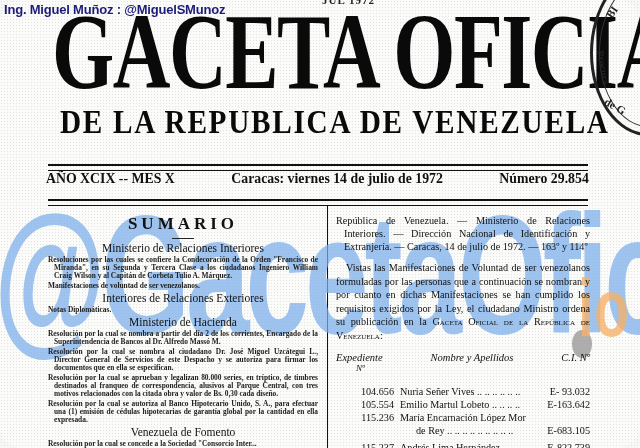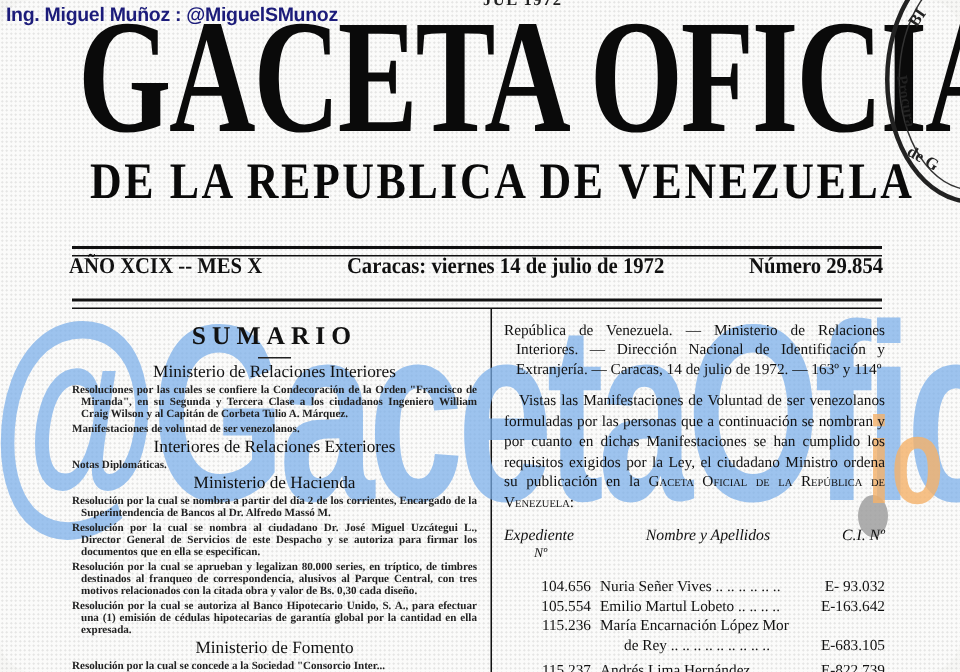--- a/index.html
+++ b/index.html
@@ -156,21 +156,21 @@
 
     <div class="ministry">Interiores de Relaciones Exteriores</div>
     <div class="entry">Notas Diplomáticas.</div>
 
     <div class="ministry">Ministerio de Hacienda</div>
     <div class="entry">Resolución por la cual se nombra a partir del día 2 de los corrientes, Encargado de la Superintendencia de Bancos al Dr. Alfredo Massó M.</div>
     <div class="entry">Resolución por la cual se nombra al ciudadano Dr. José Miguel Uzcátegui L., Director General de Servicios de este Despacho y se autoriza para firmar los documentos que en ella se especifican.</div>
     <div class="entry">Resolución por la cual se aprueban y legalizan 80.000 series, en tríptico, de timbres destinados al franqueo de correspondencia, alusivos al Parque Central, con tres motivos relacionados con la citada obra y valor de Bs. 0,30 cada diseño.</div>
     <div class="entry">Resolución por la cual se autoriza al Banco Hipotecario Unido, S. A., para efectuar una (1) emisión de cédulas hipotecarias de garantía global por la cantidad en ella expresada.</div>
 
-    <div class="ministry">Ministerio de Fomento</div>
+    <div class="ministry">Venezuela de Fomento</div>
     <div class="entry">Resolución por la cual se concede a la Sociedad "Consorcio Inter...</div>
   </div>
 
   <div class="rightcol textlayer">
     <div class="rpara">República de Venezuela. — Ministerio de Relaciones Interiores. — Dirección Nacional de Identificación y Extranjería. — Caracas, 14 de julio de 1972. — 163º y 114º</div>
     <div class="rpara2">
       <span>Vistas las Manifestaciones de Voluntad de ser venezolanos formuladas por las personas que a continuación se nombran y por cuanto en dichas Manifestaciones se han cumplido los requisitos exigidos por la Ley, el ciudadano Ministro ordena su publicación en la </span><span class="sc">Gaceta Oficial de la República de Venezuela:</span>
     </div>
 
     <div class="thead">

